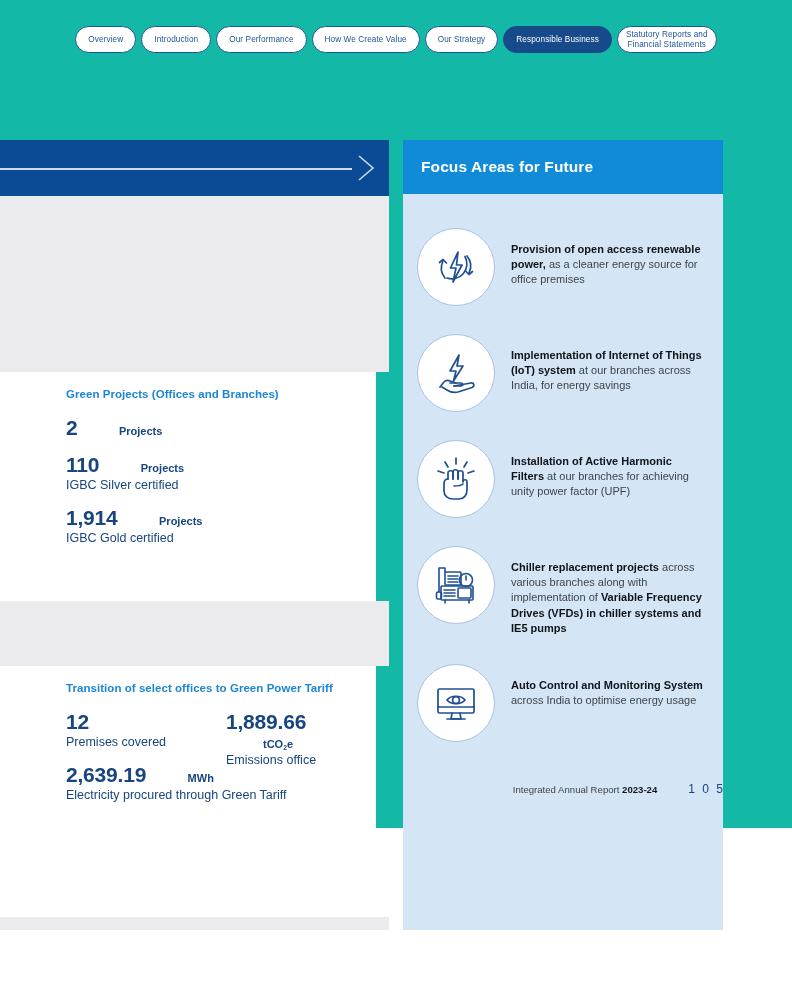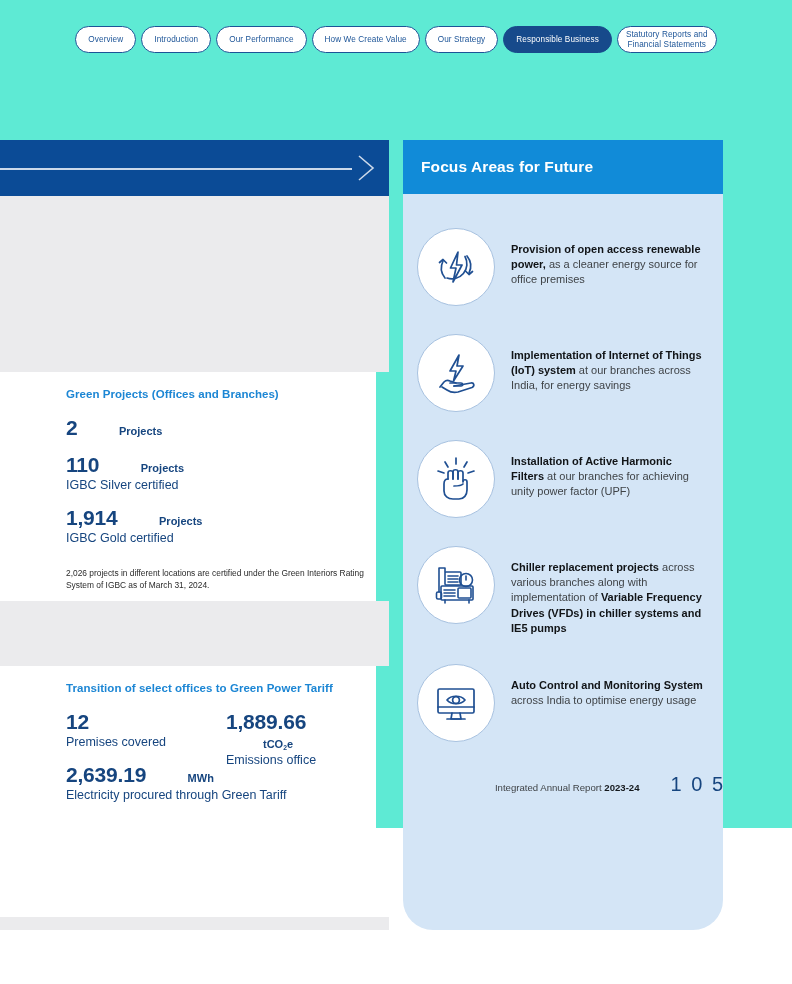--- a/index.html
+++ b/index.html
@@ -2,21 +2,21 @@
 <html><head>
 <meta charset="utf-8">
 <style>
   * { box-sizing: border-box; margin: 0; padding: 0; }
   html, body {
     width: 792px; height: 984px;
     background: #ffffff;
     font-family: "Liberation Sans", sans-serif;
     overflow: hidden;
   }
-  .page { position: relative; width: 792px; height: 828px; background: #5eead4; }
+  .page { position: relative; width: 792px; height: 828px; background: #14b8a6; }
 
   
   .navbar {
     position: absolute; left: 0; top: 26px; width: 792px;
     display: flex; justify-content: center; align-items: stretch; gap: 5px;
   }
   .tab {
     border: 1px solid #1c5497;
     border-radius: 14px;
     background: #ffffff;
@@ -83,21 +83,20 @@
   .tariff-col-right {
     position: absolute; left: 160px; top: 0;
   }
   .sup2 { font-size: .62em; vertical-align: -.22em; }
 
   
   .right-panel {
     position: absolute; left: 403px; top: 140px;
     width: 320px; height: 790px;
     background: #d4e5f6;
-    border-radius: 30px;
   }
   .panel-header {
     height: 54px; background: #118bd8;
     display: flex; align-items: center;
     padding-left: 18px;
   }
   .panel-header h2 {
     color: #ffffff; font-size: 15.5px; font-weight: bold; letter-spacing: .1px;
   }
 
@@ -117,21 +116,21 @@
   .focus-text b { color: #111417; font-weight: bold; }
 
   
   .footer {
     position: absolute; right: 67px; bottom: 32px;
     display: flex; align-items: baseline; gap: 31px;
   }
   .footer .label { font-size: 9.6px; color: #3f4347; }
   .footer .label b { color: #14181c; font-weight: bold; }
   .footer .pageno {
-    font-size: 20px; color: #16457f; font-weight: normal; letter-spacing: 2px;
+    font-size: 12px; color: #16457f; font-weight: normal; letter-spacing: 2px;
   }
 </style>
 </head>
 <body>
 
 <div class="page">
 
   <nav class="navbar">
     <div class="tab">Overview</div>
     <div class="tab">Introduction</div>
@@ -167,21 +166,20 @@
         <span class="unit">Projects</span>
         <div class="sub">IGBC Silver certified</div>
       </div>
 
       <div class="stat">
         <span class="big">1,914</span>
         <span class="unit">Projects</span>
         <div class="sub">IGBC Gold certified</div>
       </div>
 
-      <div class="footnote">2,026 projects in different locations are certified under the Green Interiors Rating System of IGBC as of March 31, 2024.</div>
     </div>
 
     <div class="grey-block grey-2"></div>
 
     <div class="white-card card-2">
       <div class="card-title">Transition of select offices to Green Power Tariff</div>
 
       <div class="tariff-grid">
         <div class="stat">
           <span class="big">12</span>

